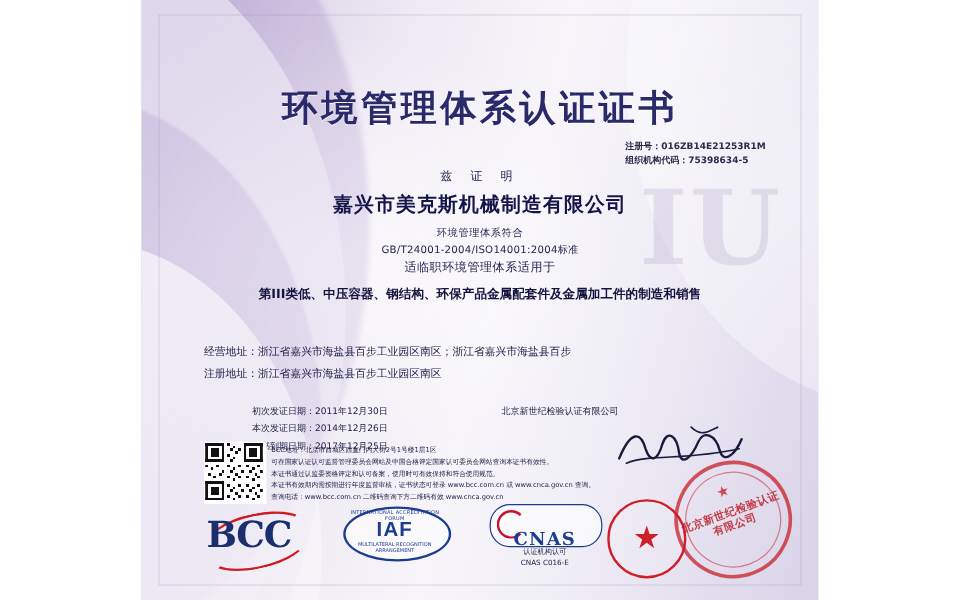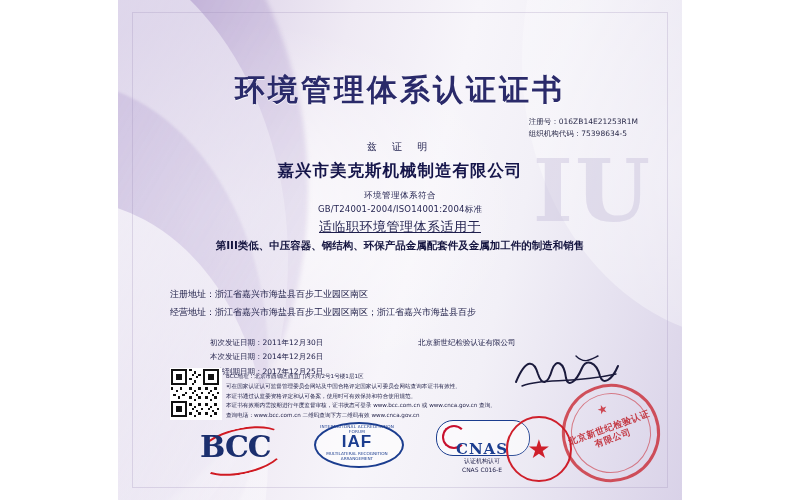--- a/index.html
+++ b/index.html
@@ -108,21 +108,21 @@
   
   #regnums {
     position: absolute;
     right: 44px;
     top: 116px;
     text-align: left;
     font-size: 7.5px;
     color: #2b2b4a;
     line-height: 1.55;
   }
-  #regnums .rn-row { white-space: nowrap; }
+  #regnums .rn-row { white-space: nowrap; font-weight: bold; }
   #regnums .rn-label { color: #2b2b4a; }
   #regnums .rn-val { color: #2b2b4a; }
 
   
   #hereby {
     position: absolute;
     left: 0; right: 0;
     top: 140px;
     text-align: center;
     font-size: 10px;
@@ -146,21 +146,21 @@
   #conform {
     position: absolute;
     left: 0; right: 0;
     top: 188px;
     text-align: center;
     color: #1f1f4d;
     line-height: 1.65;
   }
   #conform .ln1 { font-size: 8.5px; letter-spacing: 0.5px; text-align: center; }
   #conform .ln2 { font-size: 8.5px; letter-spacing: 0.2px; }
-  #conform .ln3 { font-size: 13px; letter-spacing: 0.5px; text-decoration: underline; }
+  #conform .ln3 { font-size: 10px; letter-spacing: 0.5px; }
 
   
   #scope {
     position: absolute;
     left: 56px; right: 56px;
     top: 236px;
     text-align: center;
     font-size: 10.5px;
     font-weight: bold;
     color: #14143f;
@@ -234,21 +234,20 @@
   #logos {
     position: absolute;
     left: 0; right: 0;
     bottom: 26px;
     height: 56px;
   }
   .logo {
     position: absolute;
     top: 0;
     height: 52px;
-    margin-left: 28px;
   }
 
   
   #logo-bcc { left: 52px; width: 86px; }
   #bcc-text {
     font-family: "DejaVu Serif", "Liberation Serif", serif;
     font-size: 30px;
     font-weight: bold;
     color: #1b2f6e;
     letter-spacing: -1px;
@@ -435,24 +434,24 @@
     <div id="conform">
       <div class="ln1">环境管理体系符合</div>
       <div class="ln2">GB/T24001-2004/ISO14001:2004标准</div>
       <div class="ln3">适临职环境管理体系适用于</div>
     </div>
 
     <div id="scope">第III类低、中压容器、钢结构、环保产品金属配套件及金属加工件的制造和销售</div>
 
     <div id="addresses">
       <div class="addr-row">
+        <span>经营地址：</span><span>浙江省嘉兴市海盐县百步工业园区南区；浙江省嘉兴市海盐县百步</span>
+      </div>
+      <div class="addr-row">
         <span>注册地址：</span><span>浙江省嘉兴市海盐县百步工业园区南区</span>
-      </div>
-      <div class="addr-row">
-        <span>经营地址：</span><span>浙江省嘉兴市海盐县百步工业园区南区；浙江省嘉兴市海盐县百步</span>
       </div>
     </div>
 
     <div id="dates">
       <div>
         <span>初次发证日期：</span><span>2011年12月30日</span>
       </div>
       <div>
         <span>本次发证日期：</span><span>2014年12月26日</span>
       </div>

